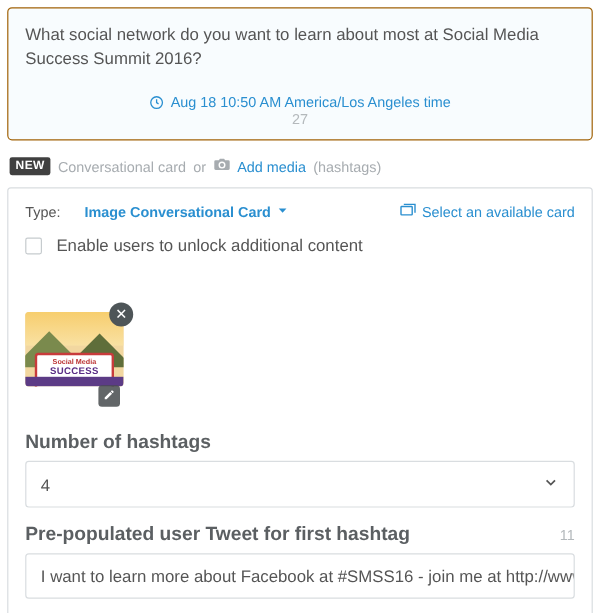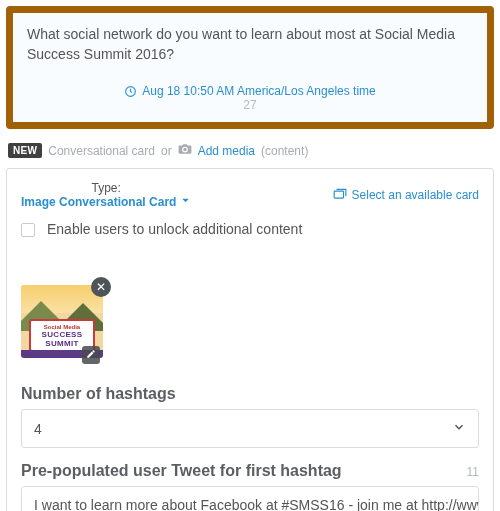--- a/index.html
+++ b/index.html
@@ -5,21 +5,21 @@
   * { box-sizing: border-box; }
   body {
     margin: 0;
     font-family: -apple-system, BlinkMacSystemFont, "Segoe UI", Helvetica, Arial, sans-serif;
     font-size: 13px;
     color: #444;
     background: #fff;
     width: 500px;
   }
   .compose-box {
-    border: 7px solid #a16207;
+    border: 1px solid #a16207;
     border-radius: 4px;
     background: #f8fcfe;
     padding: 12px 14px 10px 14px;
     margin: 6px 6px 10px 6px;
   }
   .compose-text {
     font-size: 14px;
     line-height: 1.4;
     color: #555;
   }
@@ -63,30 +63,30 @@
     margin: 0 6px 6px 6px;
     padding: 12px 14px 6px 14px;
   }
   .card-head {
     display: flex;
     justify-content: space-between;
     align-items: center;
     font-size: 12px;
     margin-bottom: 12px;
   }
-  .type-row { display: flex; align-items: center; gap: 0; color: #555; flex-direction: column; }
+  .type-row { display: flex; align-items: center; gap: 20px; color: #555; }
   .type-row .val { color: #2a8fd0; font-weight: 600; display: flex; align-items: center; gap: 4px; cursor: pointer; }
   .select-card { display: flex; align-items: center; gap: 5px; color: #2a8fd0; cursor: pointer; }
   .checkbox-row { display: flex; align-items: flex-end; gap: 12px; font-size: 14px; color: #555; margin-bottom: 28px; }
   .cb {
     width: 14px; height: 14px; border: 1px solid #c6cbce; border-radius: 2px; background: #fff;
   }
   .thumb-wrap { position: relative; width: 82px; height: 82px; margin-bottom: 18px; }
   .thumb {
-    width: 82px; height: 73px; border-radius: 3px; background: #f2d7a0;
+    width: 82px; height: 62px; border-radius: 3px; background: #f2d7a0;
     position: relative; overflow: hidden; margin-top: 48px;
   }
   .thumb .sky { position:absolute; top:0; left:0; right:0; height:28px; background: linear-gradient(#f7ce6e,#f9e1a3); }
   .thumb .mtn { position:absolute; top:16px; left:-10px; width:0;height:0; border-left:30px solid transparent; border-right:30px solid transparent; border-bottom:30px solid #7a8a4d; }
   .thumb .mtn2 { position:absolute; top:18px; right:-8px; width:0;height:0; border-left:28px solid transparent; border-right:28px solid transparent; border-bottom:28px solid #5f6e3a; }
   .thumb .banner { position:absolute; top:34px; left:8px; right:8px; background:#fff; border:2px solid #c83b3b; border-radius:3px; padding:3px 2px 2px; text-align:center; }
   .thumb .banner .l1 { font-size:6px; color:#b33; font-weight:700; }
   .thumb .banner .l2 { font-size:8px; color:#5a2e86; font-weight:800; letter-spacing:0.3px; }
   .thumb .banner .l3 { font-size:8px; color:#5a2e86; font-weight:800; letter-spacing:0.3px; }
   .thumb .bot { position:absolute; bottom:0; left:0; right:0; height:8px; background:#5c3b86; }
@@ -140,21 +140,21 @@
 <div class="attach-bar">
   <span class="new-badge">NEW</span>
   <span>Conversational card</span>
   <span> or </span>
   <span>
     <svg width="14" height="12" viewBox="0 0 24 20" fill="#a7acb0">
         <path d="M9 2l-1.5 2H3a2 2 0 0 0-2 2v10a2 2 0 0 0 2 2h18a2 2 0 0 0 2-2V6a2 2 0 0 0-2-2h-4.5L15 2H9zm3 4a5 5 0 1 1 0 10 5 5 0 0 1 0-10zm0 2a3 3 0 1 0 0 6 3 3 0 0 0 0-6z"></path>
       </svg>
   </span>
   <span class="link">Add media</span>
-  <span> (content)</span>
+  <span> (hashtags)</span>
 </div>
 
 <div class="card-panel">
   <div class="card-head">
     <div class="type-row">
       <span>Type: </span>
       <span class="val">
         <span>Image Conversational Card</span>
         <span>
           <svg width="11" height="11" viewBox="0 0 24 24" fill="#2a8fd0">

